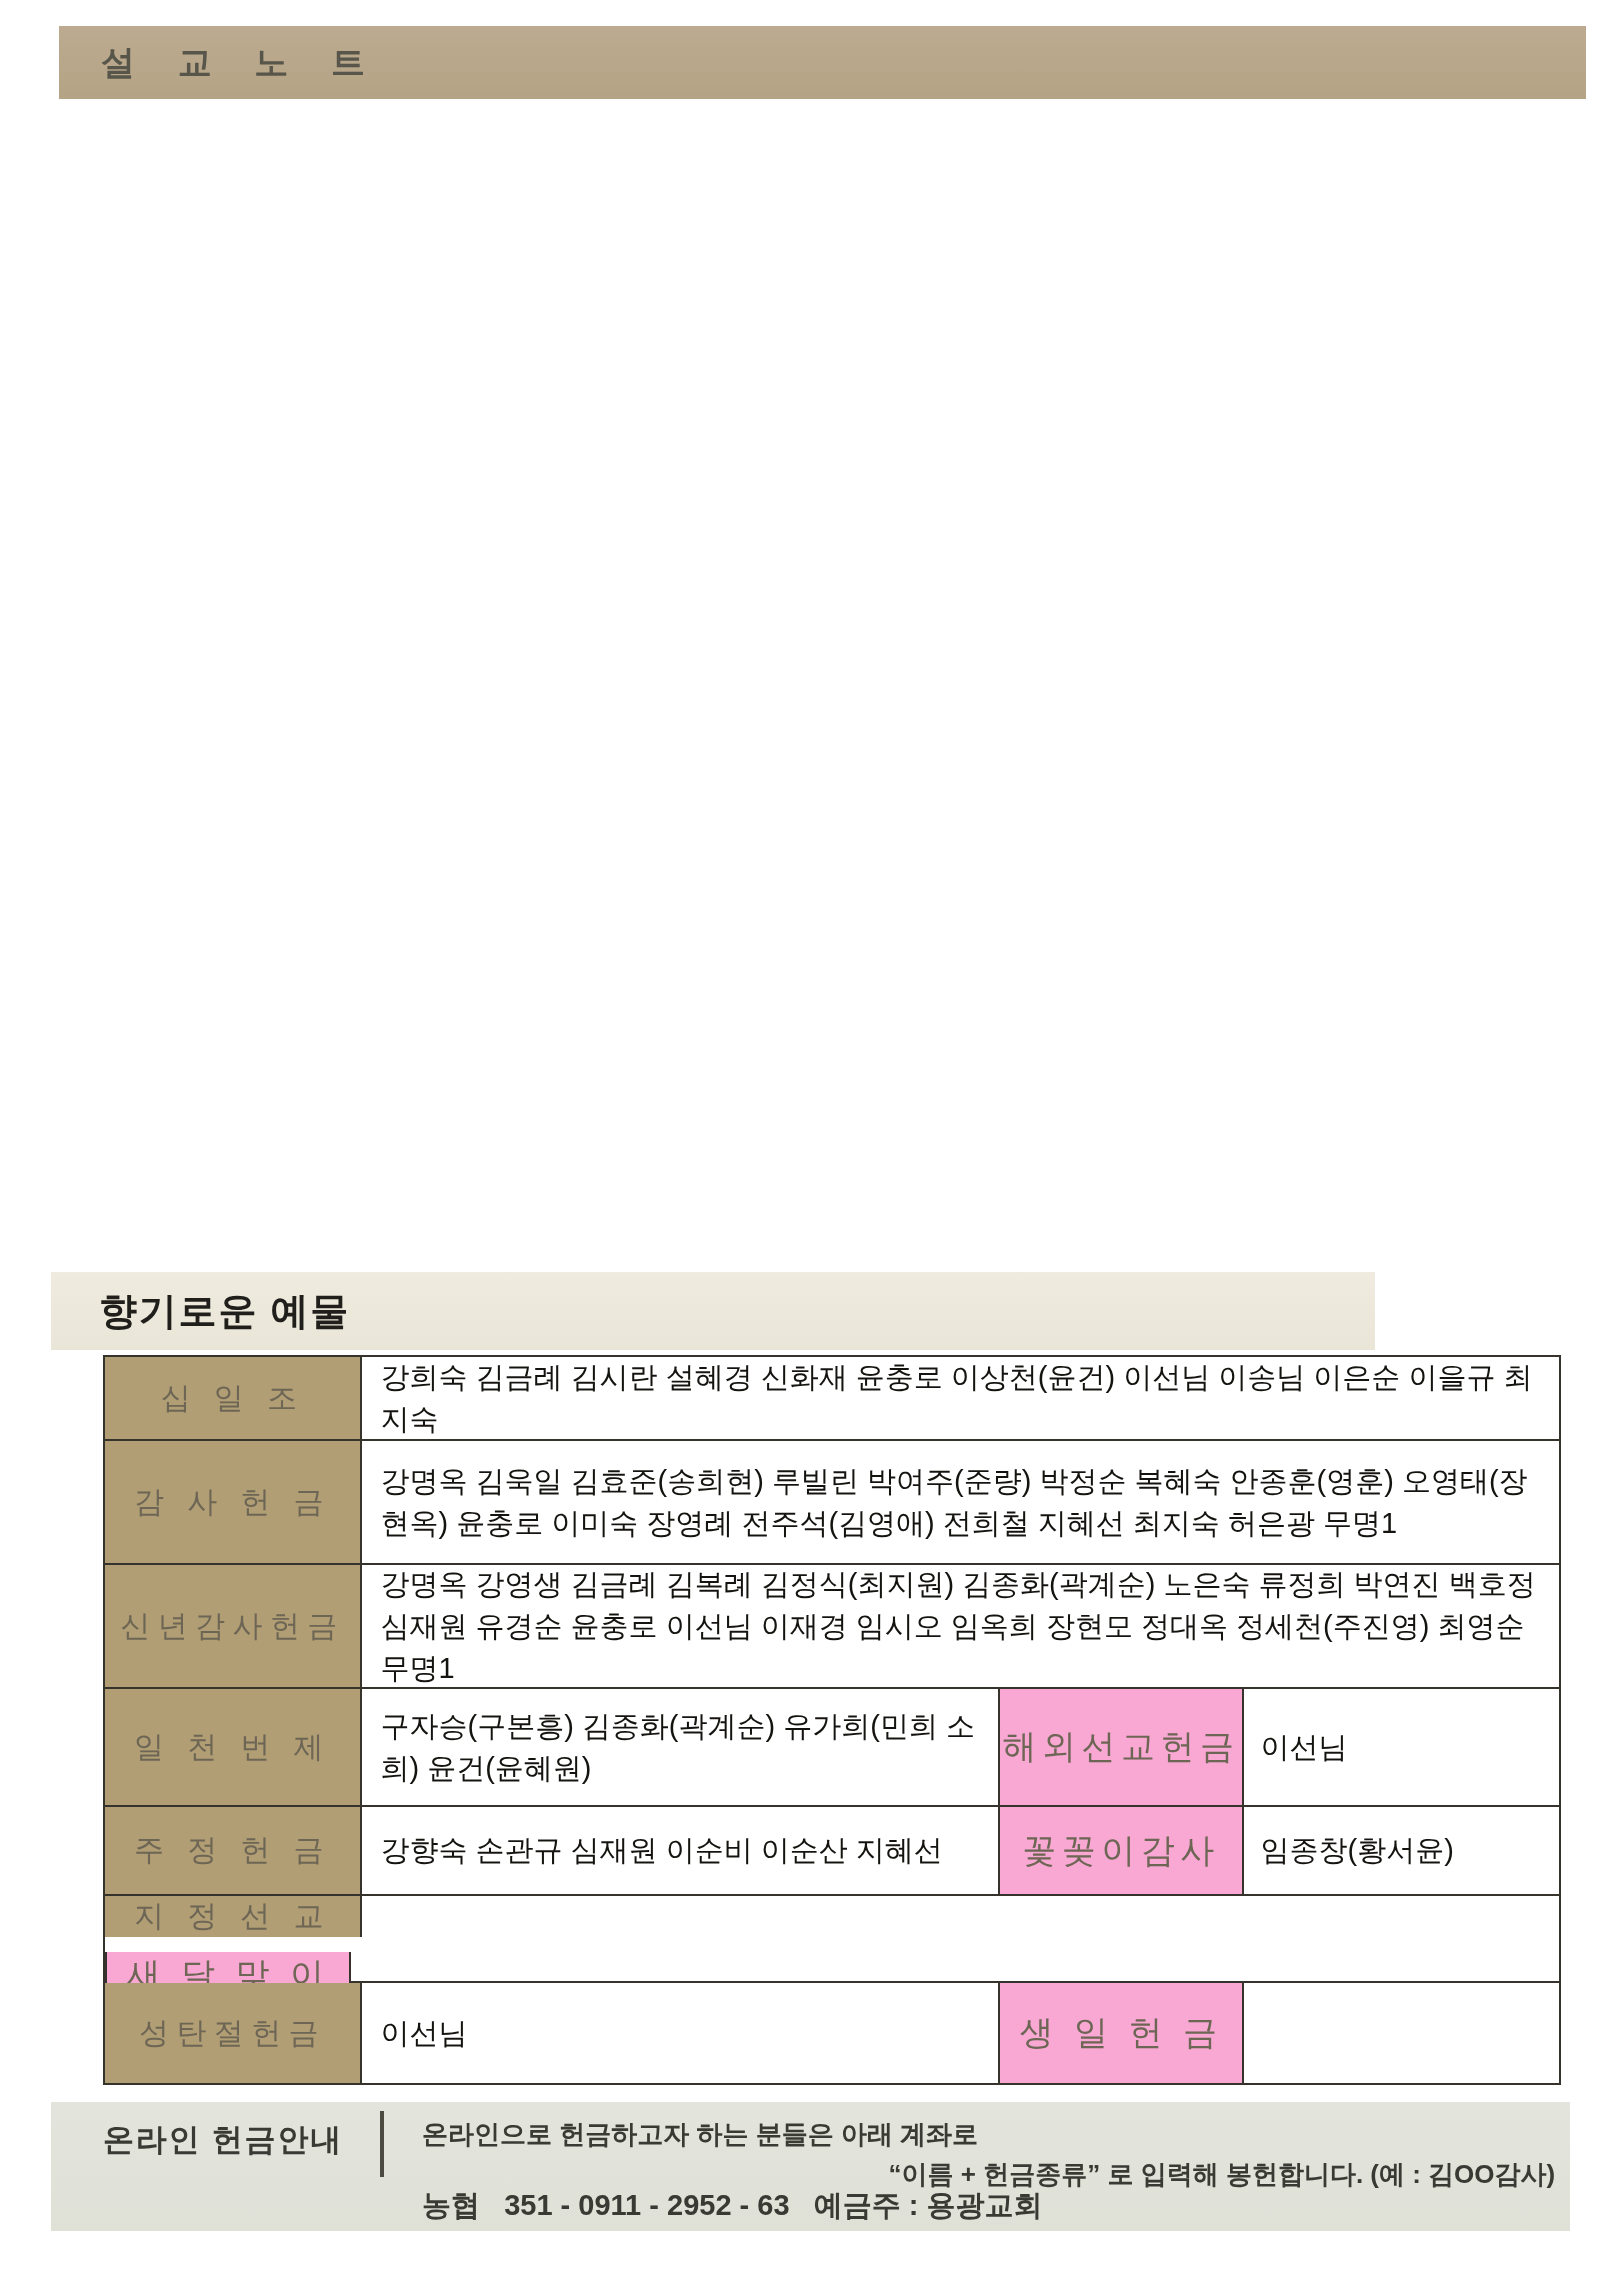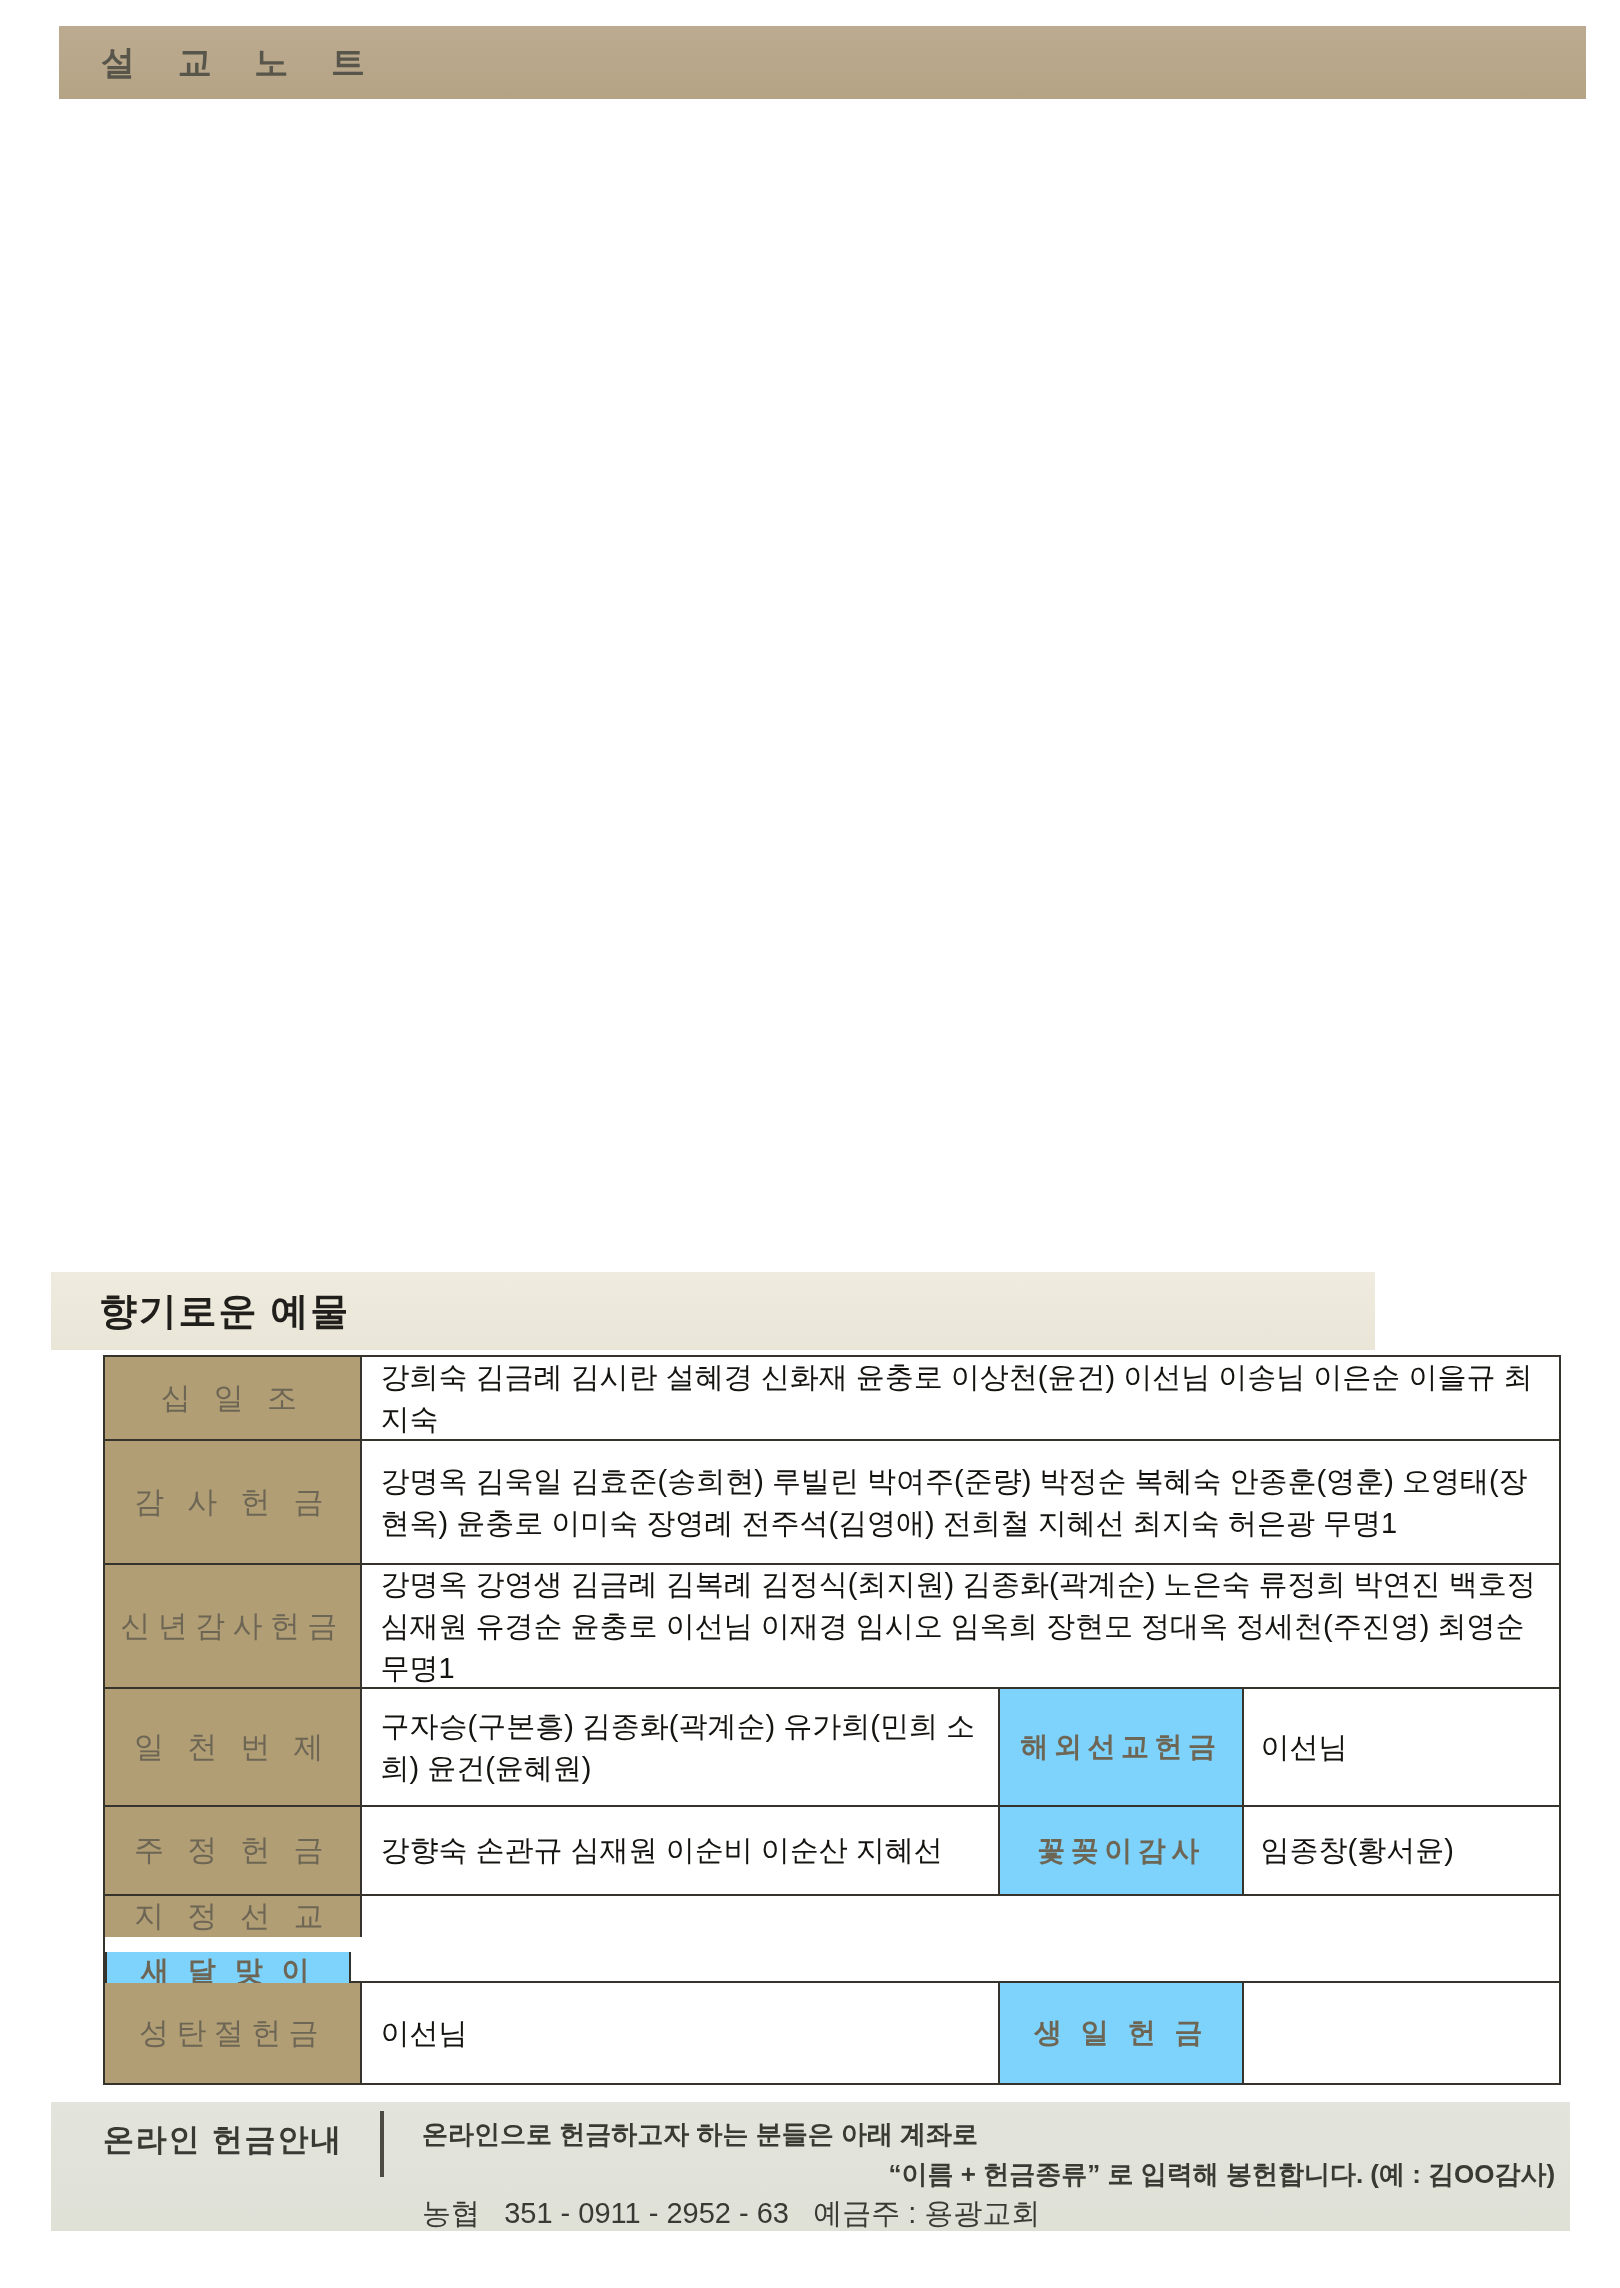--- a/index.html
+++ b/index.html
@@ -46,23 +46,23 @@
     background:#b19e74; border-right:2.8px solid #35332c;
     display:flex; align-items:center; justify-content:center;
     font-size:30px; color:#6e6655; letter-spacing:7.4px; white-space:pre;
   }
   .cell-content {
     flex:1; box-sizing:border-box; display:flex; align-items:center;
     padding:7.4px 18.5px; font-size:29px; color:#14130f; line-height:1.45;border-radius:17px;
   }
   .cell-label-right {
     width:246px; min-width:246px; box-sizing:border-box;
-    background:#7dd3fc; border-left:2.8px solid #35332c; border-right:2.8px solid #35332c;
+    background:#f9a8d4; border-left:2.8px solid #35332c; border-right:2.8px solid #35332c;
     display:flex; align-items:center; justify-content:center;
-    font-size:28px; color:#6e6655; letter-spacing:5.5px; white-space:pre;font-weight:bold;
+    font-size:34px; color:#6e6655; letter-spacing:5.5px; white-space:pre;
   }
   .cell-content-right {
     width:315px; min-width:315px; box-sizing:border-box;
     display:flex; align-items:center; padding:7.4px 16.6px;
     font-size:29px; color:#14130f; line-height:1.45;
   }
 
   
   .online-band {
     position:absolute; left:51px; top:2102px; width:1519px; height:129px;
@@ -79,22 +79,22 @@
   }
   .online-line1 {
     position:absolute; left:371px; top:14.8px;
     font-size:26px; font-weight:bold;
   }
   .online-line2 {
     position:absolute; right:14.8px; top:55px;
     font-size:26px; font-weight:bold;
   }
   .online-line3 {
-    position:absolute; left:371px; top:92px;
-    font-size:29px; font-weight:normal; white-space:pre;
+    position:absolute; left:371px; top:84px;
+    font-size:29px; font-weight:bold; white-space:pre;
   }
 </style>
 </head>
 <body>
 
 <div class="page">
 
   <div class="top-bar">
     <div class="top-bar-title">설 교 노 트</div>
   </div>

